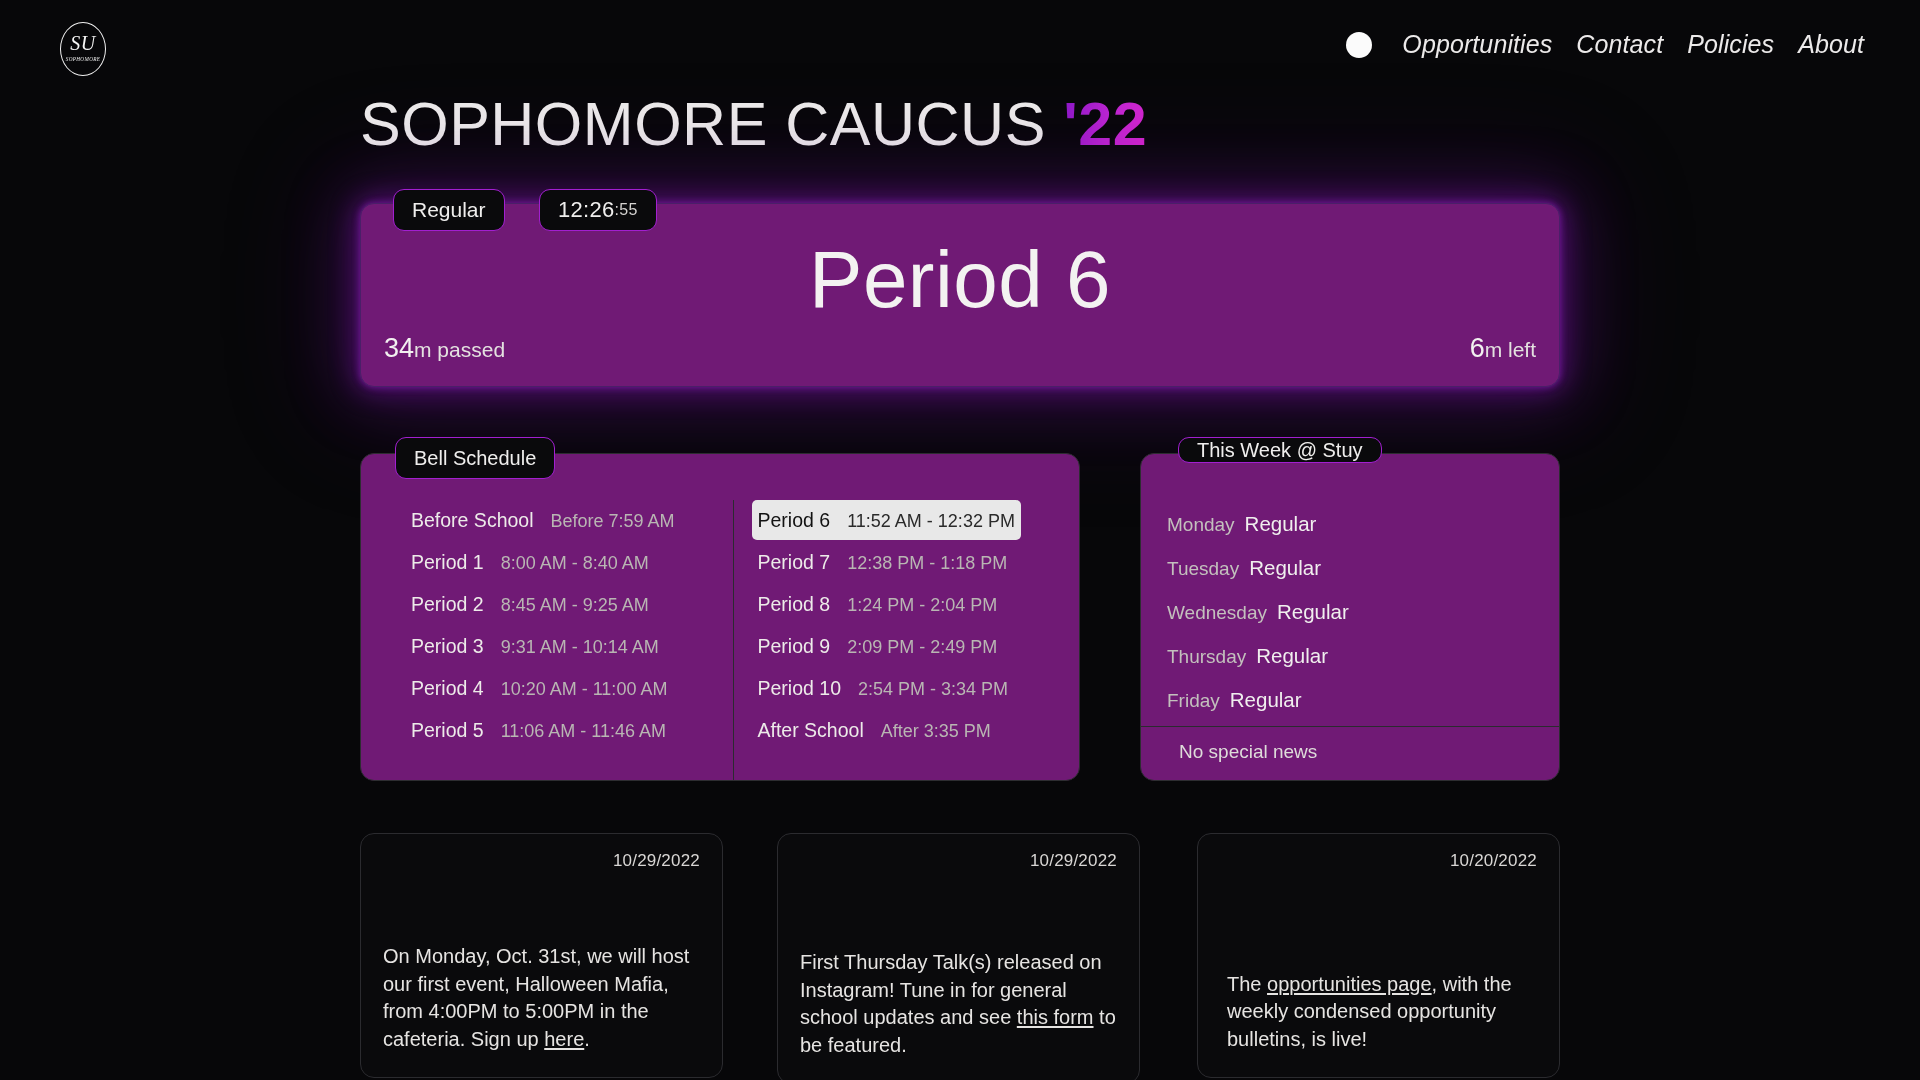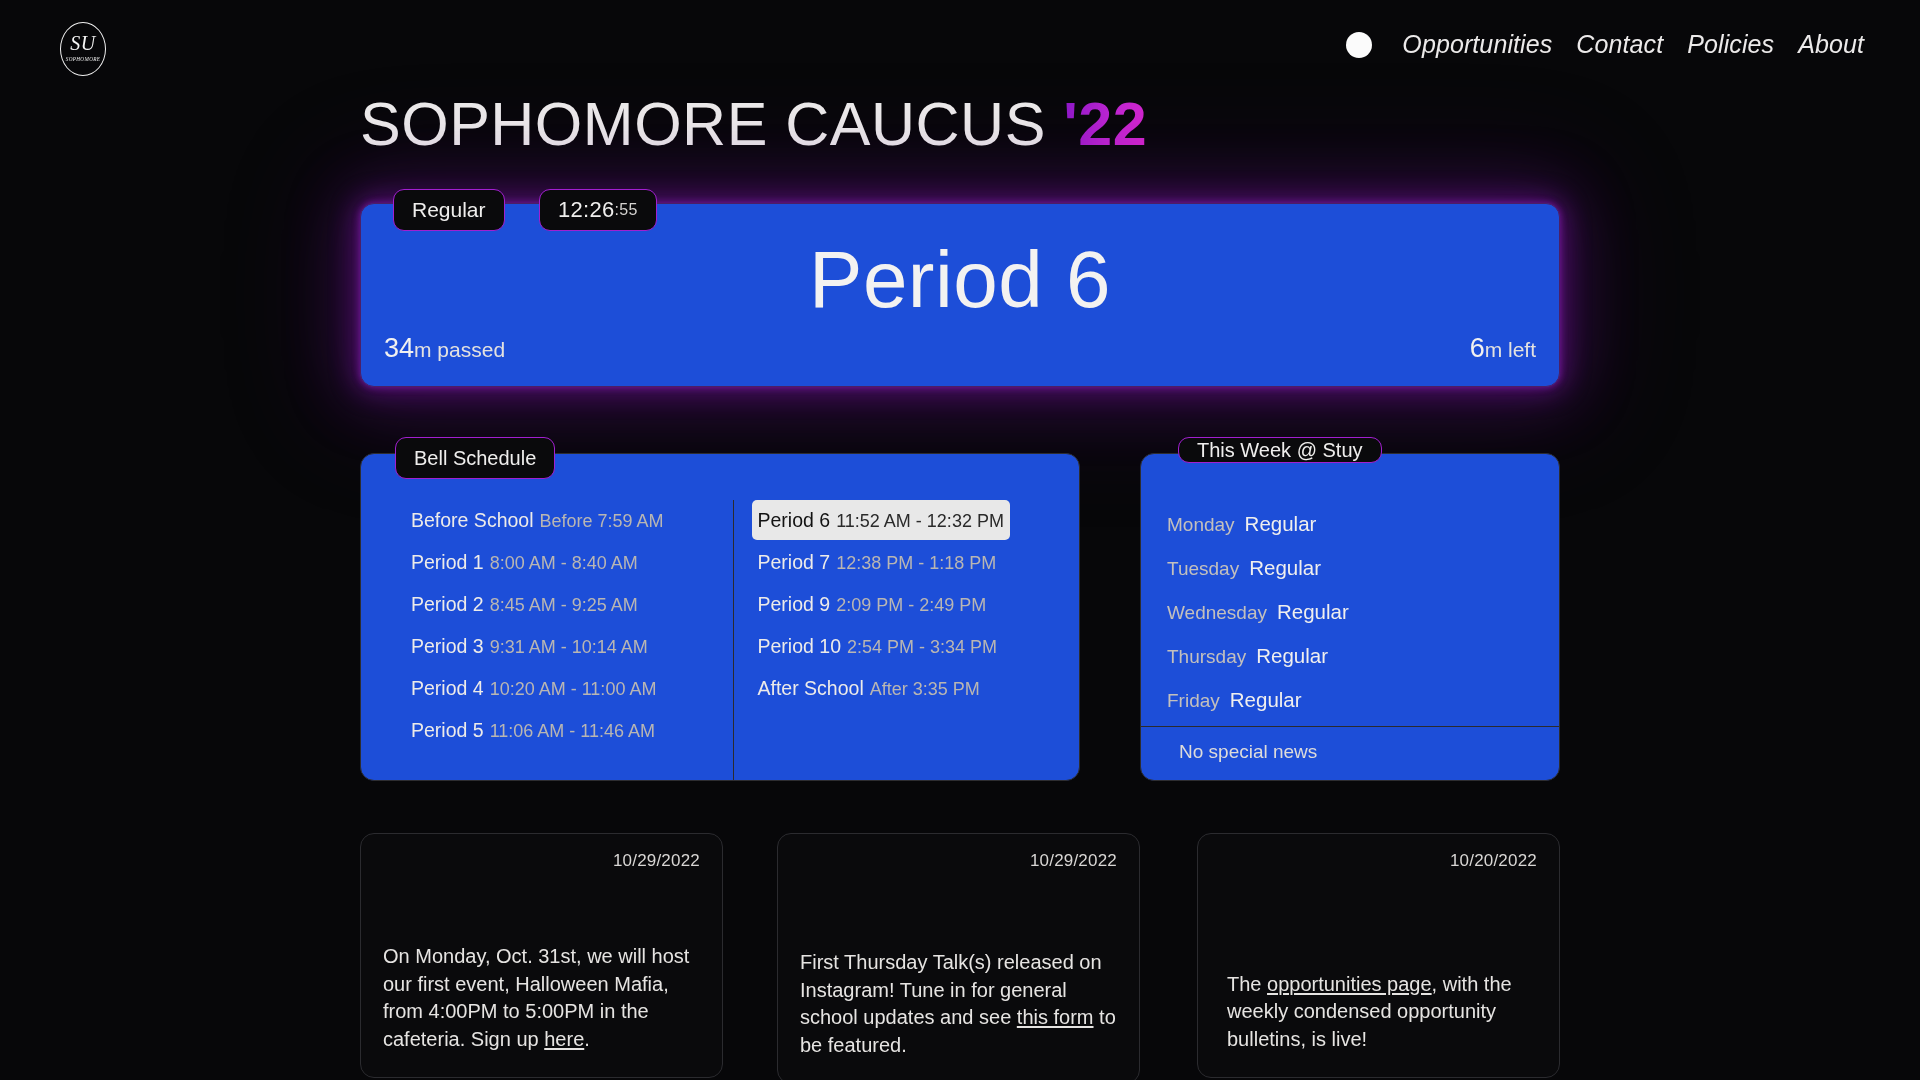--- a/index.html
+++ b/index.html
@@ -101,21 +101,21 @@
     background-clip: text;
     color: transparent;
     -webkit-text-fill-color: transparent;
     font-weight: 700;
   }
 
   
   .panel {
     position: absolute;
     border-radius: 14px;
-    background: #1d4ed8;
+    background: #701a75;
   }
   .panel-tab {
     position: absolute;
     border: 1.4px solid #a21fd0;
     border-radius: 11px;
     background: #0a0a0c;
     display: flex;
     align-items: center;
     justify-content: center;
     padding: 0 18px;
@@ -202,21 +202,21 @@
     flex-direction: column;
     gap: 2px;
   }
   .bell-col.right {
     padding-left: 18px;
     border-left: 1.1px solid #2b2b2f;
   }
   .bell-row {
     display: flex;
     align-items: baseline;
-    gap: 6px;
+    gap: 17px;
     height: 40px;
     line-height: 40px;
     border-radius: 5px;
     padding: 0 6px;
     white-space: nowrap;
     width: fit-content;
     text-align: center;
   }
   .bell-row .nm { font-size: 19.5px; color: #edebe9; }
   .bell-row .tm { font-size: 18px; color: #b9b6b3; }
@@ -371,20 +371,24 @@
     <div class="bell-col right" id="bell-col-right">
         <div class="bell-row active">
           <span class="nm">Period 6</span>
           <span class="tm">11:52 AM - 12:32 PM</span>
         </div>
         <div class="bell-row">
           <span class="nm">Period 7</span>
           <span class="tm">12:38 PM - 1:18 PM</span>
         </div>
         <div class="bell-row">
+          <span class="nm">Period 8</span>
+          <span class="tm">1:24 PM - 2:04 PM</span>
+        </div>
+        <div class="bell-row">
           <span class="nm">Period 9</span>
           <span class="tm">2:09 PM - 2:49 PM</span>
         </div>
         <div class="bell-row">
           <span class="nm">Period 10</span>
           <span class="tm">2:54 PM - 3:34 PM</span>
         </div>
         <div class="bell-row">
           <span class="nm">After School</span>
           <span class="tm">After 3:35 PM</span>

